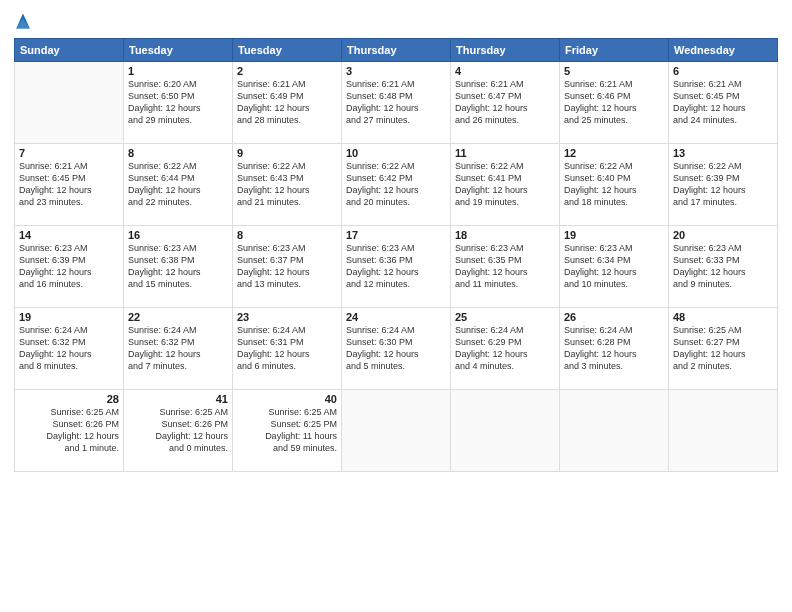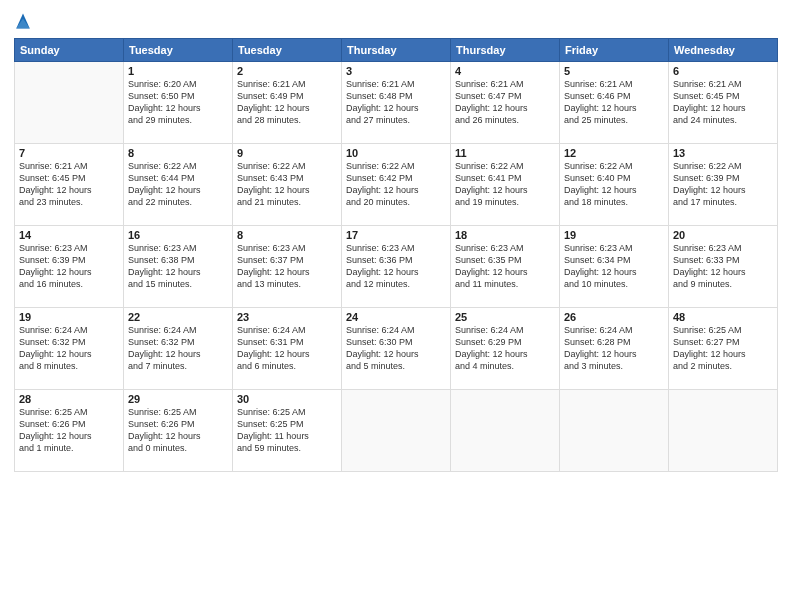--- a/index.html
+++ b/index.html
@@ -84,20 +84,21 @@
     .day-info {
       font-size: 9px;
       color: #333;
       line-height: 1.35;
     }
     .empty-cell {
       background: #f9f9f9;
     }
     .last-row td {
       height: 68px;
+      text-align: right;
     }
   </style>
 </head>
 <body>
 
 <div class="page">
   <div class="header">
     <div class="logo">
       <svg class="logo-icon" viewBox="0 0 20 26" xmlns="http://www.w3.org/2000/svg">
         <polygon points="2,22 10,4 18,22" fill="#1a6bb5"></polygon>
@@ -327,28 +328,28 @@
         </tr>
         <tr class="last-row">
           <td>
             <div class="day-num">28</div>
             <div class="day-info" style="white-space: pre-line;">Sunrise: 6:25 AM
 Sunset: 6:26 PM
 Daylight: 12 hours
 and 1 minute.</div>
           </td>
           <td>
-            <div class="day-num">29</div>
+            <div class="day-num">41</div>
             <div class="day-info" style="white-space: pre-line;">Sunrise: 6:25 AM
 Sunset: 6:26 PM
 Daylight: 12 hours
 and 0 minutes.</div>
           </td>
           <td>
-            <div class="day-num">30</div>
+            <div class="day-num">40</div>
             <div class="day-info" style="white-space: pre-line;">Sunrise: 6:25 AM
 Sunset: 6:25 PM
 Daylight: 11 hours
 and 59 minutes.</div>
           </td>
           <td class="empty-cell"></td>
           <td class="empty-cell"></td>
           <td class="empty-cell"></td>
           <td class="empty-cell"></td>
         </tr>

